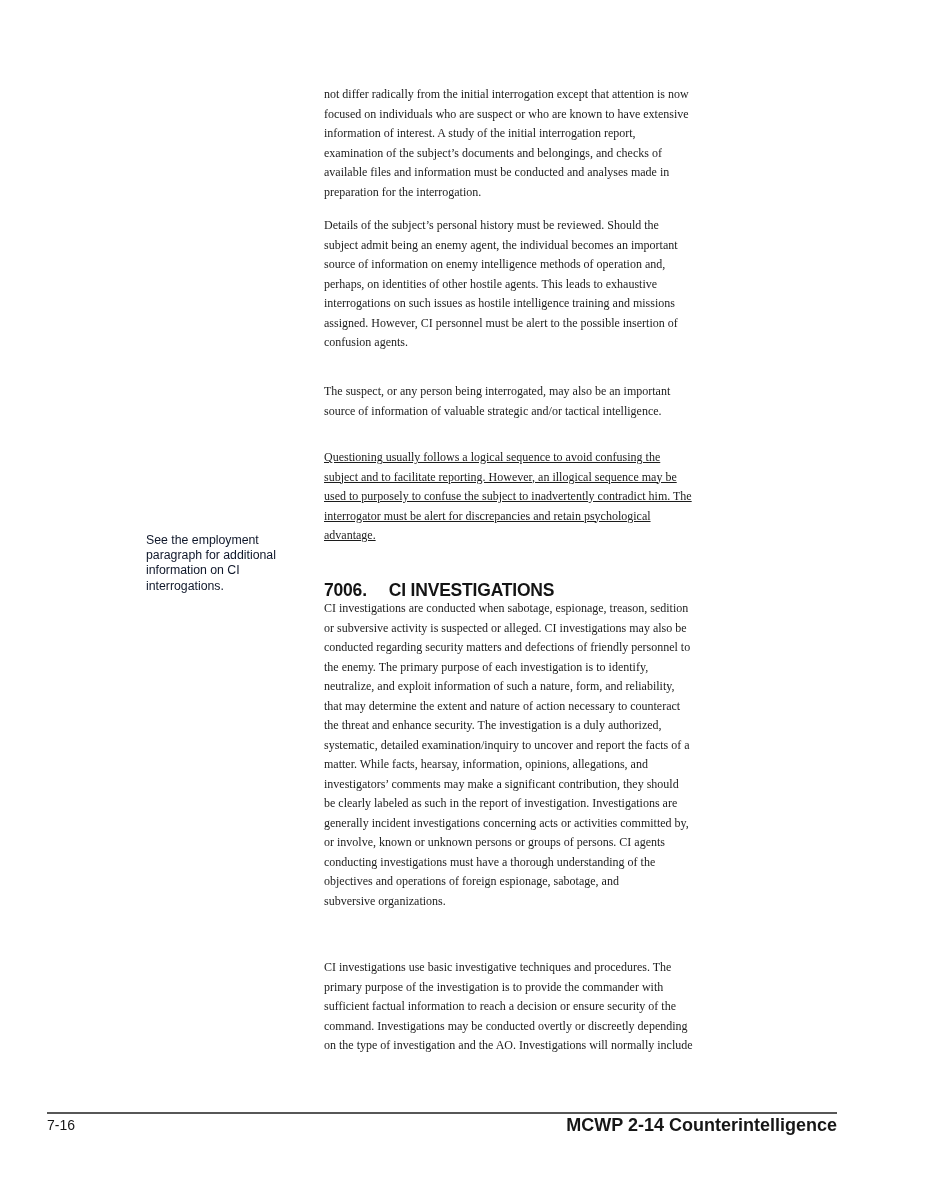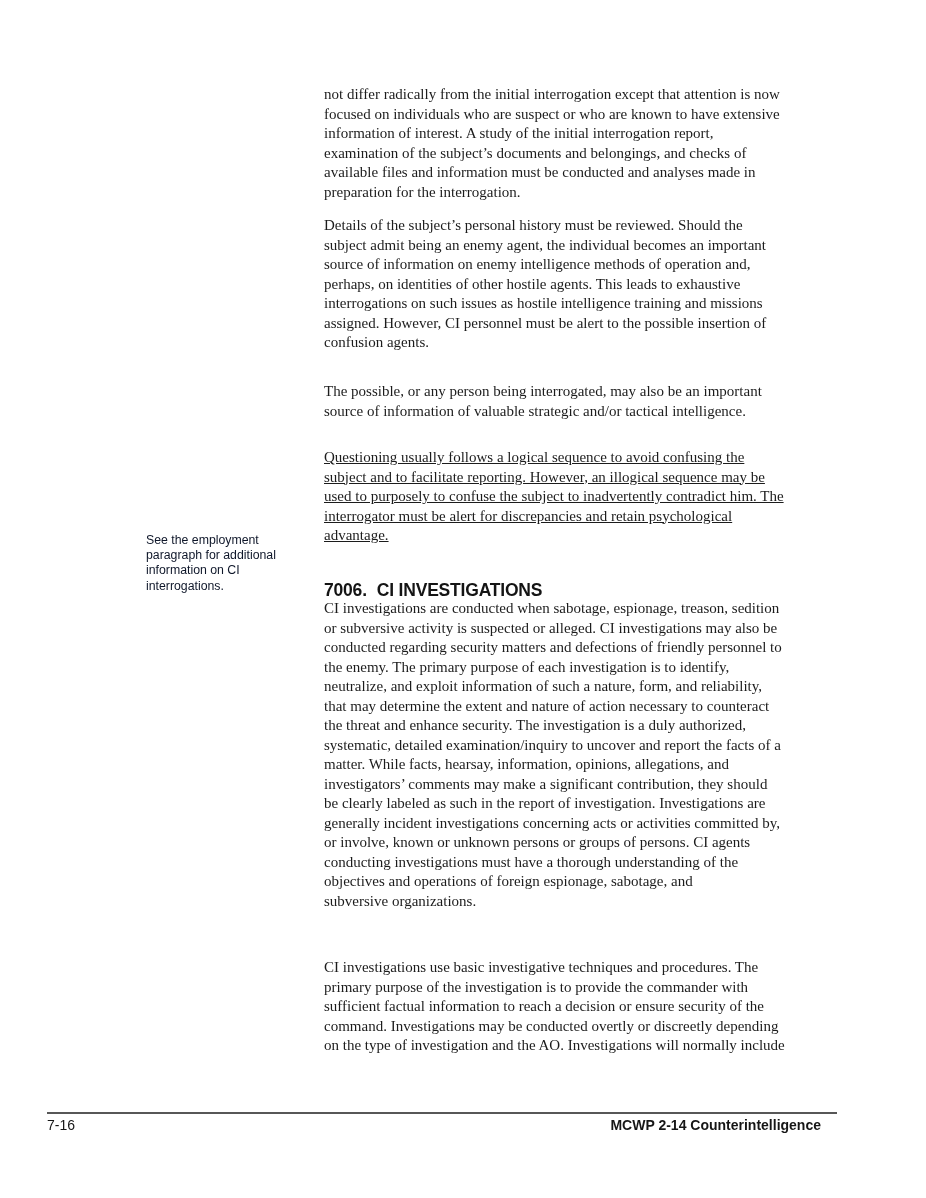--- a/index.html
+++ b/index.html
@@ -12,21 +12,21 @@
     width: 926px;
     height: 1198px;
     background: #ffffff;
     overflow: hidden;
   }
   .body-para {
     position: absolute;
     left: 324px;
     width: 542px;
     font-family: "Liberation Serif", serif;
-    font-size: 15px;
+    font-size: 12px;
     line-height: 19.5px;
     color: #1c1c1c;
     white-space: pre-line;
   }
   #para-1 { top: 85px; }
   #para-2 { top: 216px; }
   #para-3 { top: 382px; }
   #para-4 { top: 448px; text-decoration: underline; }
   #para-5 { top: 599px; }
   #para-6 { top: 958px; }
@@ -51,21 +51,21 @@
     font-family: "Liberation Sans", sans-serif;
     font-weight: bold;
     font-size: 17.5px;
     line-height: 22px;
     letter-spacing: -0.2px;
     color: #141414;
     white-space: nowrap;
   }
   .section-heading .section-number {
     display: inline-block;
-    margin-right: 10px;
+    margin-right: 22px;
   }
   .subsection-heading {
     position: absolute;
     left: 324px;
     top: 962px;
     font-family: "Liberation Sans", sans-serif;
     font-weight: bold;
     font-size: 17.5px;
     line-height: 22px;
     letter-spacing: -0.2px;
@@ -86,25 +86,25 @@
     left: 47px;
     top: 1117px;
     font-family: "Liberation Sans", sans-serif;
     font-weight: normal;
     font-size: 14px;
     line-height: 17px;
     color: #161616;
   }
   .footer-doc-title {
     position: absolute;
-    right: 105px;
+    right: 89px;
     top: 1117px;
     font-family: "Liberation Sans", sans-serif;
     font-weight: bold;
-    font-size: 14px;
+    font-size: 18px;
     line-height: 17px;
     color: #161616;
     white-space: nowrap;
   }
 </style>
 </head>
 <body>
 
 <div class="page">
 
@@ -122,21 +122,21 @@
 preparation for the interrogation.</div>
 
   <div id="para-2" class="body-para">Details of the subject’s personal history must be reviewed. Should the
 subject admit being an enemy agent, the individual becomes an important
 source of information on enemy intelligence methods of operation and,
 perhaps, on identities of other hostile agents. This leads to exhaustive
 interrogations on such issues as hostile intelligence training and missions
 assigned. However, CI personnel must be alert to the possible insertion of
 confusion agents.</div>
 
-  <div id="para-3" class="body-para">The possible, or any person being interrogated, may also be an important
+  <div id="para-3" class="body-para">The suspect, or any person being interrogated, may also be an important
 source of information of valuable strategic and/or tactical intelligence.</div>
 
   <div id="para-4" class="body-para">Questioning usually follows a logical sequence to avoid confusing the
 subject and to facilitate reporting. However, an illogical sequence may be
 used to purposely to confuse the subject to inadvertently contradict him. The
 interrogator must be alert for discrepancies and retain psychological
 advantage.</div>
 
   <div class="section-heading">
     <span class="section-number">7006.</span><span>CI INVESTIGATIONS</span>

